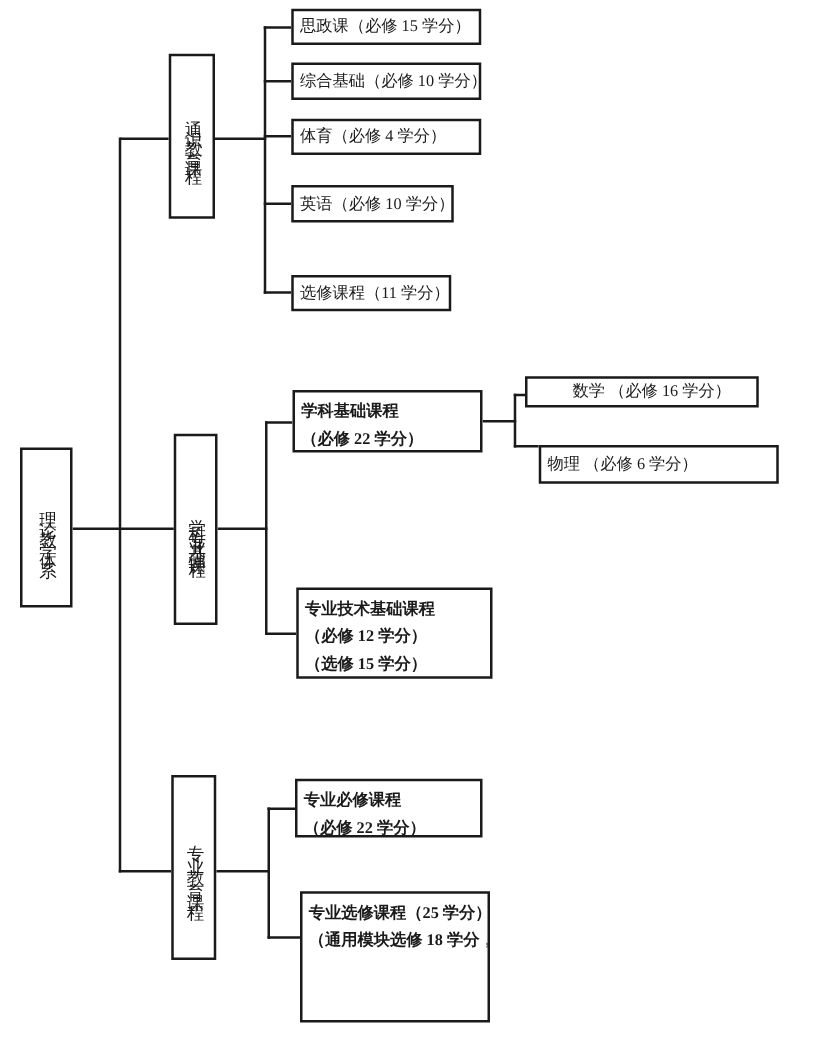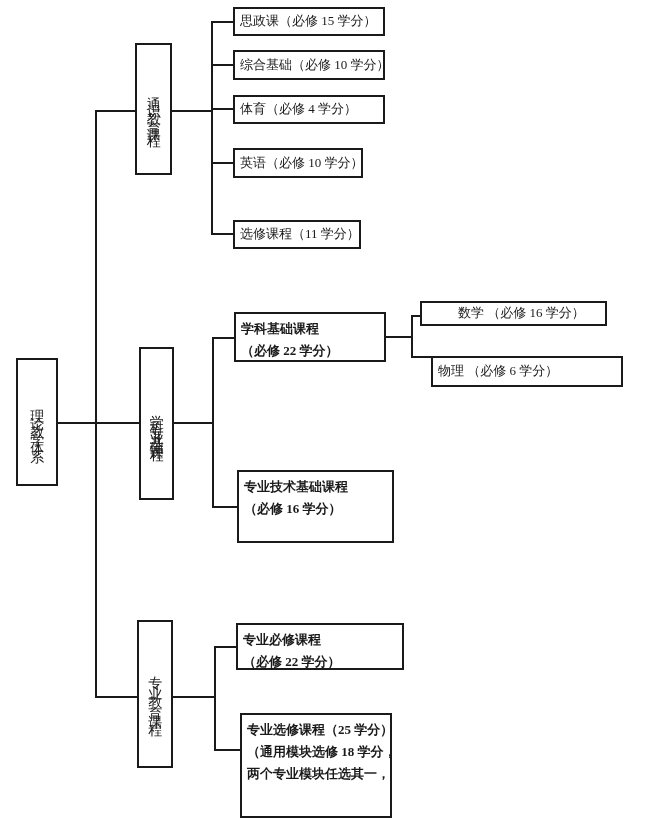--- a/index.html
+++ b/index.html
@@ -109,29 +109,29 @@
     <div>学科基础课程</div>
     <div>（必修 22 学分）</div>
   </div>
 
   <div class="node leaf" style="left:420px; top:301px; width:187px; height:25px;padding-left:36px;">数学 （必修 16 学分）</div>
 
   <div class="node leaf" style="left:431px; top:356px; width:192px; height:31px;">物理 （必修 6 学分）</div>
 
   <div class="node multiline" style="left:237px; top:470px; width:157px; height:73px;">
     <div>专业技术基础课程</div>
-    <div>（必修 16 学分）</div>
+    <div>（必修 12 学分）</div>
+    <div>（选修 15 学分）</div>
   </div>
 
   <div class="node vlabel ls10" style="left:137px; top:620px; width:36px; height:148px;">专业教育课程</div>
 
-  <div class="node multiline" style="left:236px; top:623px; width:168px; height:47px;">
+  <div class="node multiline" style="left:236px; top:623px; width:150px; height:47px;">
     <div>专业必修课程</div>
     <div>（必修 22 学分）</div>
   </div>
 
   <div class="node multiline" style="left:240px; top:713px; width:152px; height:105px;">
     <div>专业选修课程（25 学分）</div>
     <div>（通用模块选修 18 学分，</div>
-    <div>两个专业模块任选其一，</div>
   </div>
 
 </div>
 
 </body></html>

